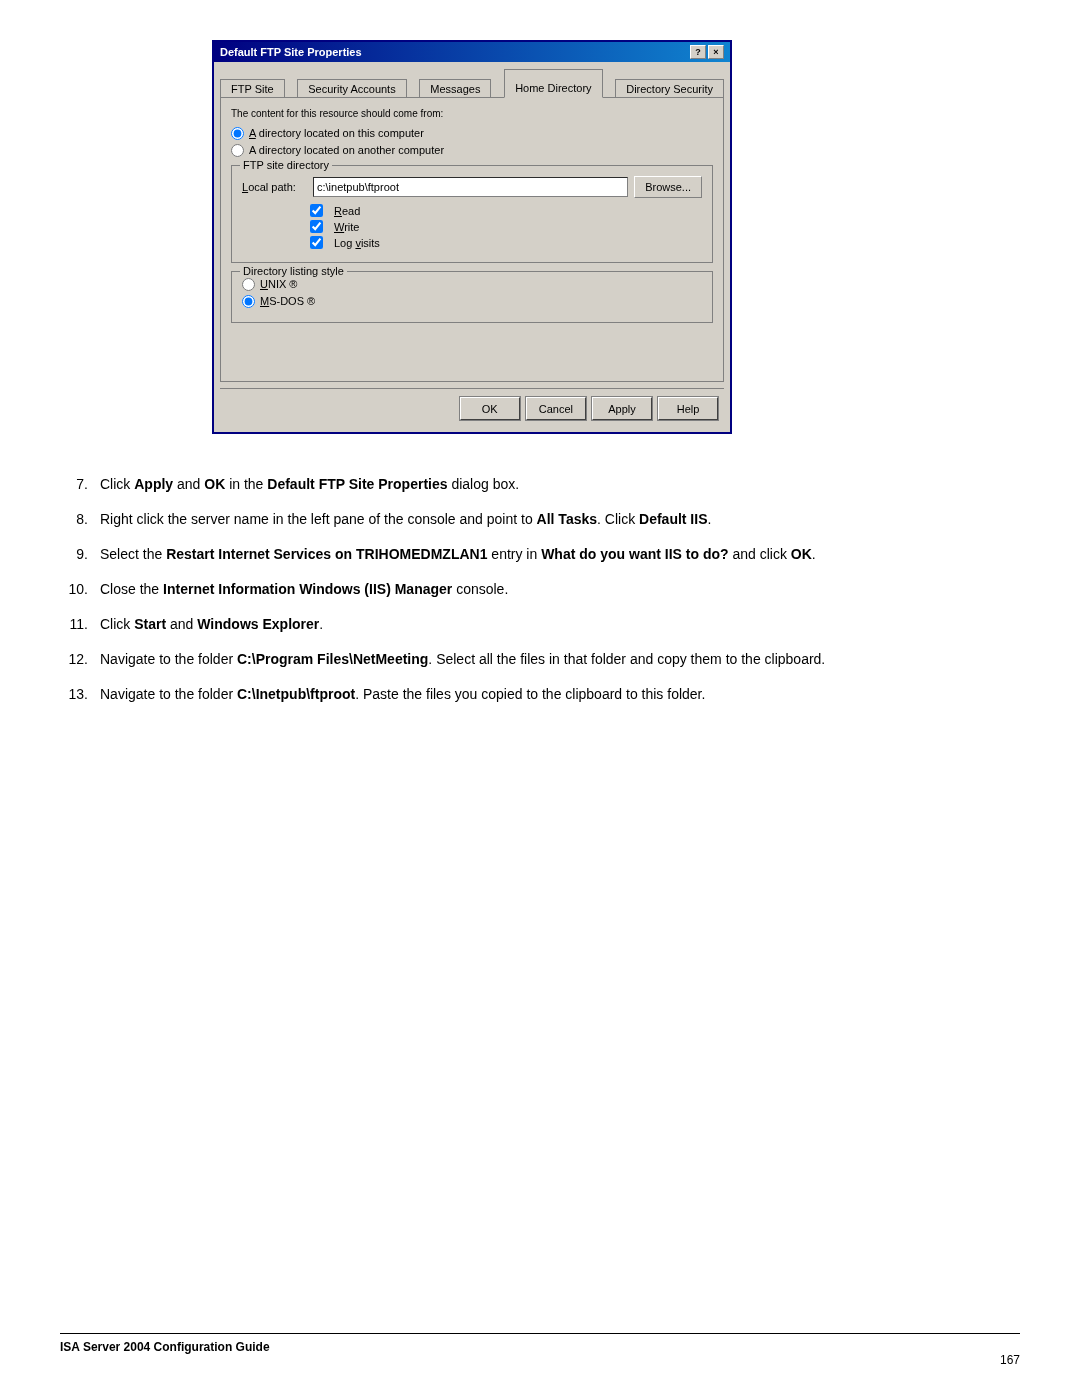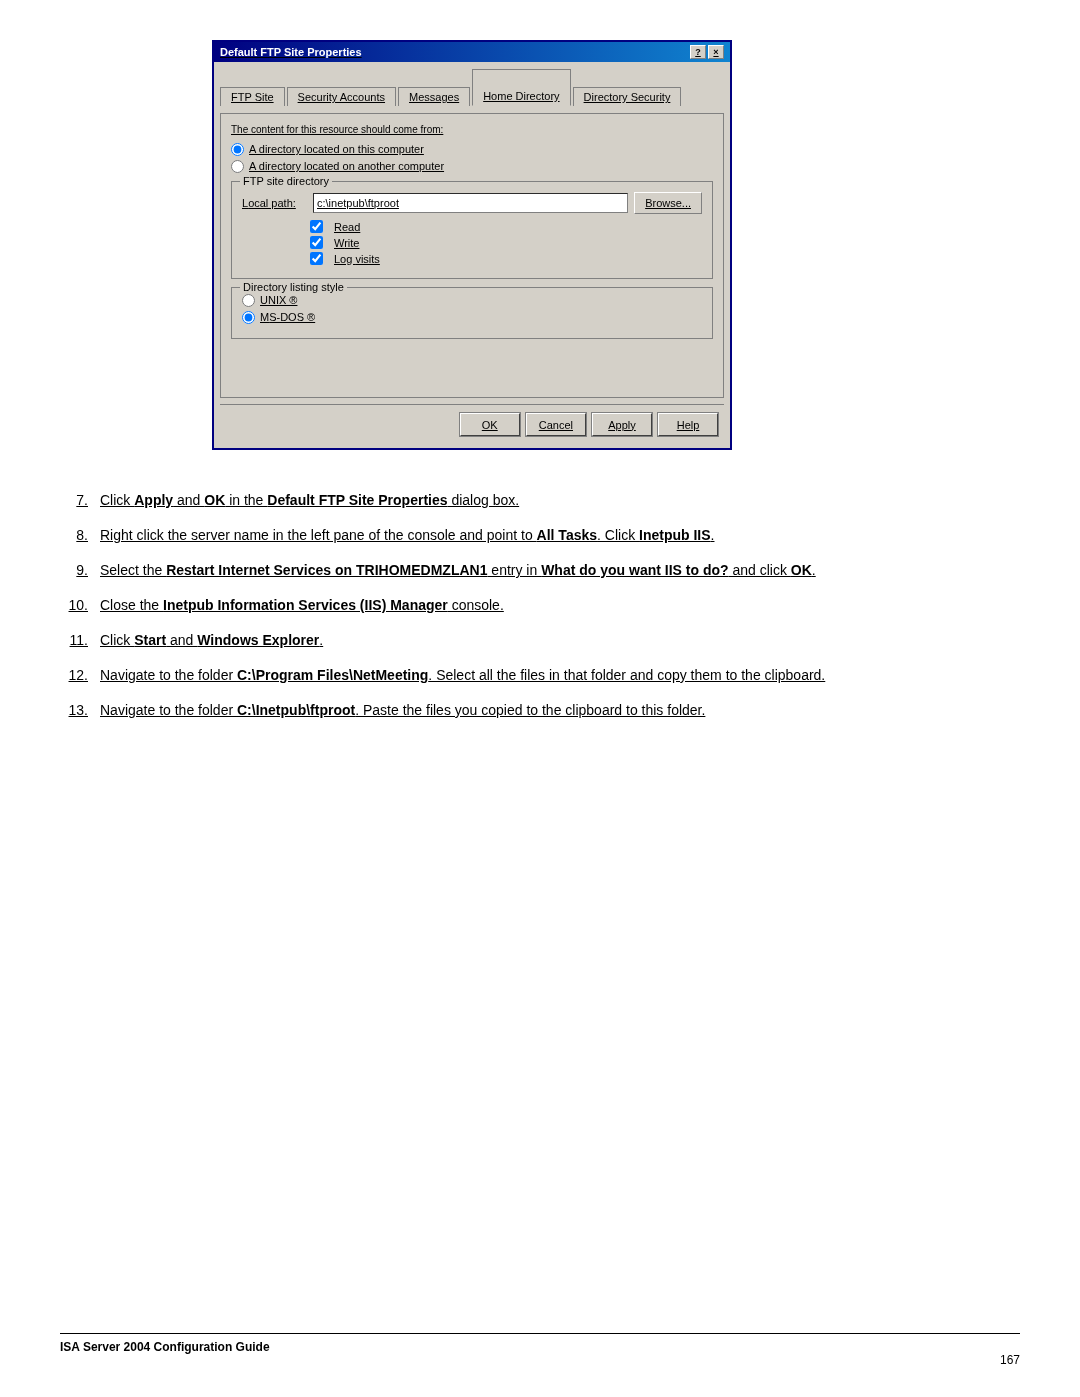--- a/index.html
+++ b/index.html
@@ -13,21 +13,20 @@
       position: relative;
     }
 
     .page-container {
       width: 944px;
       min-height: 1397px;
       padding: 40px 60px 40px 60px;
       display: flex;
       flex-direction: column;
       align-items: center;
-      text-decoration: underline;
     }
 
     
     .dialog-wrapper {
       width: 520px;
       margin-bottom: 30px;
     }
 
     .dialog-box {
       border: 2px solid #000080;
@@ -74,42 +73,43 @@
     }
 
     .dialog-content {
       padding: 6px;
     }
 
     
     .tabs-row {
       display: flex;
       align-items: flex-end;
-      margin-bottom: 8px;
+      margin-bottom: 0;
       gap: 2px;
+      justify-content: space-between;
     }
 
     .tab {
       padding: 3px 10px;
       background: #d4d0c8;
       border: 1px solid #808080;
       border-bottom: none;
       font-size: 11px;
       cursor: pointer;
       position: relative;
       top: 1px;
     }
 
     .tab.active {
       background: #d4d0c8;
       border: 1px solid #808080;
       border-bottom: 1px solid #d4d0c8;
       font-weight: normal;
       z-index: 2;
-      padding-top: 20px;
+      padding-top: 12px;
     }
 
     .tab-content-area {
       border: 1px solid #808080;
       background: #d4d0c8;
       padding: 10px;
       position: relative;
       z-index: 1;
     }
 
@@ -407,29 +407,29 @@
   </div>
 
   <div class="body-content">
     <ol class="step-list" id="step-list">
     <li class="step-item">
           <span class="step-num">7.</span>
           <span class="step-text">Click <b>Apply</b> and <b>OK</b> in the <b>Default FTP Site Properties</b> dialog box.</span>
         </li>
         <li class="step-item">
           <span class="step-num">8.</span>
-          <span class="step-text">Right click the server name in the left pane of the console and point to <b>All Tasks</b>. Click <b>Inetpub IIS</b>.</span>
+          <span class="step-text">Right click the server name in the left pane of the console and point to <b>All Tasks</b>. Click <b>Default IIS</b>.</span>
         </li>
         <li class="step-item">
           <span class="step-num">9.</span>
           <span class="step-text">Select the <b>Restart Internet Services on TRIHOMEDMZLAN1</b> entry in <b>What do you want IIS to do?</b> and click <b>OK</b>.</span>
         </li>
         <li class="step-item">
           <span class="step-num">10.</span>
-          <span class="step-text">Close the <b>Inetpub Information Services (IIS) Manager</b> console.</span>
+          <span class="step-text">Close the <b>Internet Information Windows (IIS) Manager</b> console.</span>
         </li>
         <li class="step-item">
           <span class="step-num">11.</span>
           <span class="step-text">Click <b>Start</b> and <b>Windows Explorer</b>.</span>
         </li>
         <li class="step-item">
           <span class="step-num">12.</span>
           <span class="step-text">Navigate to the folder <b>C:\Program Files\NetMeeting</b>. Select all the files in that folder and copy them to the clipboard.</span>
         </li>
         <li class="step-item">

